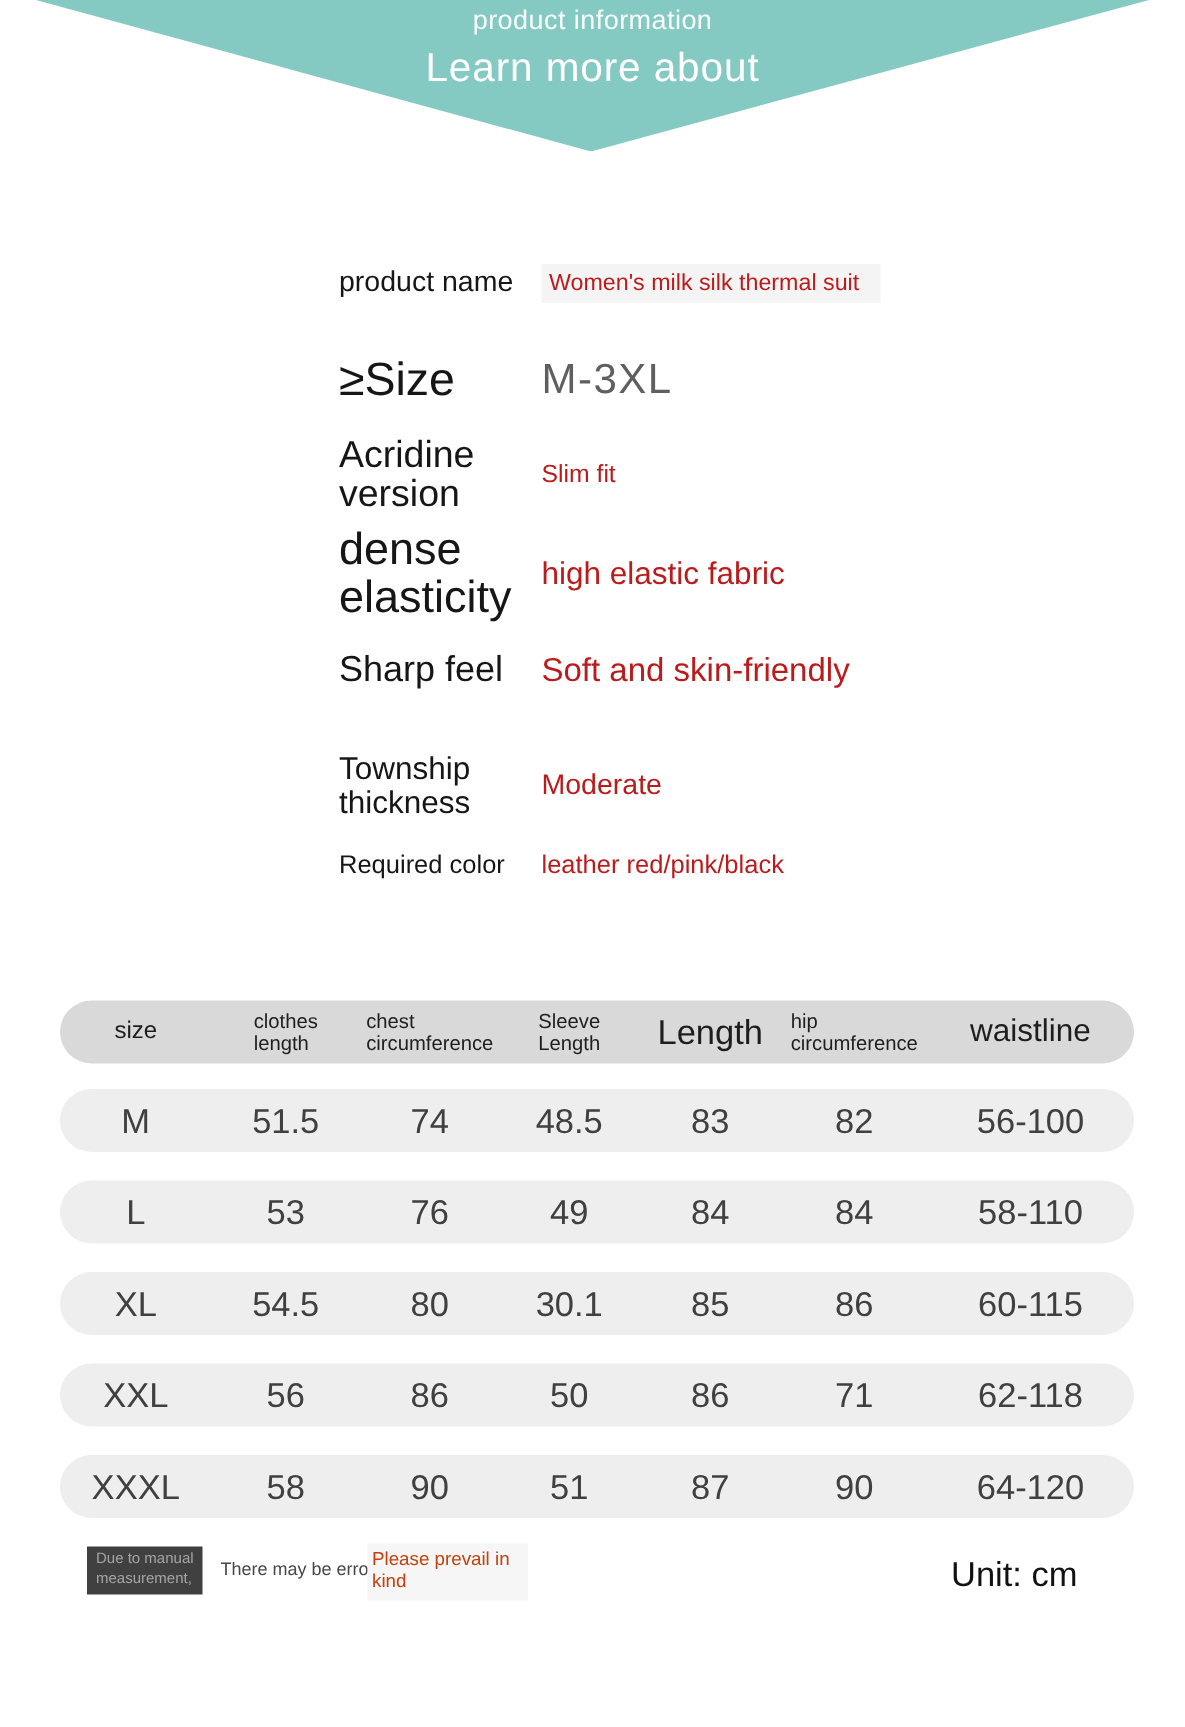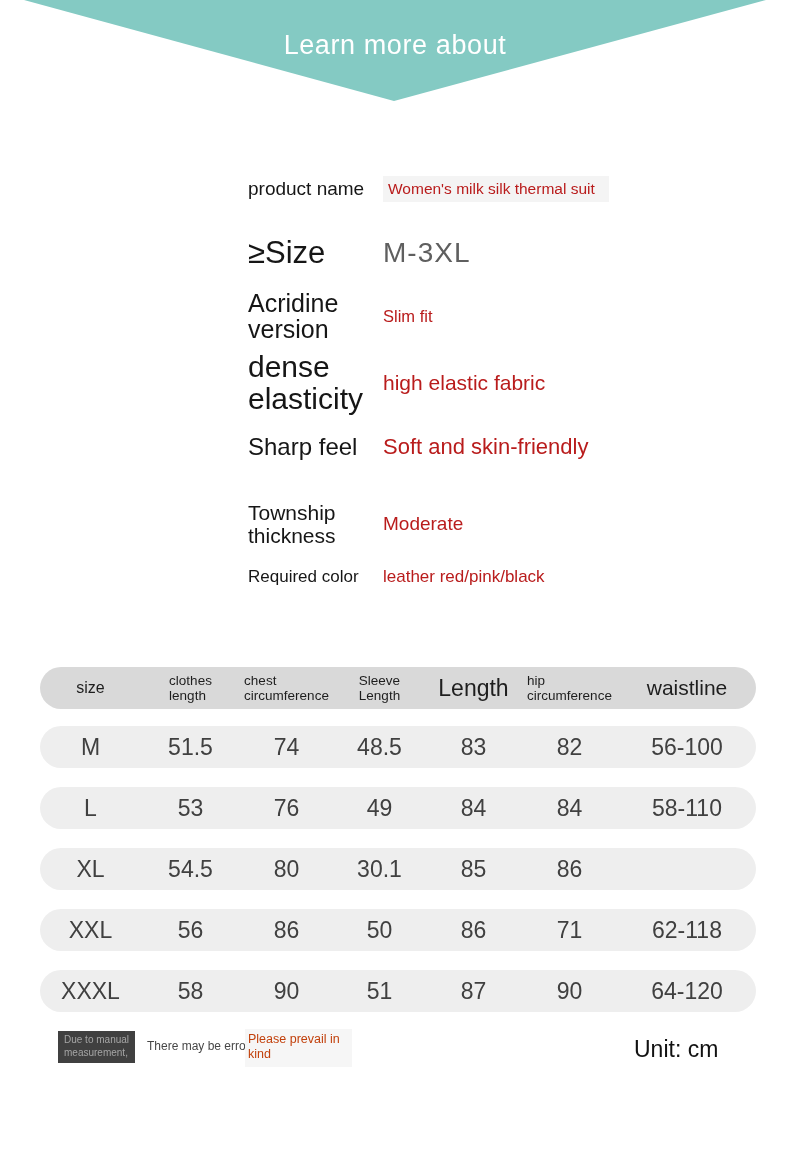--- a/index.html
+++ b/index.html
@@ -19,21 +19,21 @@
   .banner-sub {
     position:absolute; top:3px; left:0; width:100%; text-align:center;
     color:#fbfdfd; font-size:18px; font-weight:400; letter-spacing:0.3px;
   }
   .banner-title {
     position:absolute; top:30px; left:0; width:100%; text-align:center;
     color:#ffffff; font-size:27px; font-weight:400; letter-spacing:0.6px;
   }
 
   
-  .attr-row { position:absolute; left:248px; width:420px; display:flex; align-items:center; }
+  .attr-row { position:absolute; left:226px; width:420px; display:flex; align-items:center; }
   .attr-label { flex:0 0 135px; width:135px; color:#161616; white-space:pre-line; }
   .attr-value { color:#b91c1c; }
   .boxed { background:#f4f4f4; padding:4px 14px 4px 5px; }
 
   .r1 { top:176px; height:26px; }
   .r1 .attr-label { font-size:19px; }
   .r1 .attr-value { font-size:15.5px; }
 
   .r2 { top:236px; height:34px; }
   .r2 .attr-label { font-size:31px; }
@@ -86,20 +86,21 @@
   .note-3 { left:245px; top:1029px; font-size:12.5px; line-height:1.2; white-space:pre-line;
             color:#c2410c; background:#f6f6f6; padding:3px 12px 5px 3px; }
   .unit   { position:absolute; left:634px; top:1036px; font-size:23px; color:#121212; }
 </style>
 </head>
 <body>
 
 <div class="page">
 
   <div class="banner">
+    <div class="banner-sub">product information</div>
     <div class="banner-title">Learn more about</div>
   </div>
 
   <div class="attr-row r1">
     <div class="attr-label">product name</div>
     <div class="attr-value boxed">Women's milk silk thermal suit</div>
   </div>
   <div class="attr-row r2">
     <div class="attr-label">≥Size</div>
     <div class="attr-value">M-3XL</div>
@@ -172,20 +173,21 @@
       <div class="t-cell t-num">58-110</div>
     </div>
 
     <div class="t-row t-data">
       <div class="t-cell t-size">XL</div>
       <div class="t-cell t-num">54.5</div>
       <div class="t-cell t-num">80</div>
       <div class="t-cell t-num">30.1</div>
       <div class="t-cell t-num">85</div>
       <div class="t-cell t-num">86</div>
+      <div class="t-cell t-num">60-115</div>
     </div>
 
     <div class="t-row t-data">
       <div class="t-cell t-size">XXL</div>
       <div class="t-cell t-num">56</div>
       <div class="t-cell t-num">86</div>
       <div class="t-cell t-num">50</div>
       <div class="t-cell t-num">86</div>
       <div class="t-cell t-num">71</div>
       <div class="t-cell t-num">62-118</div>

